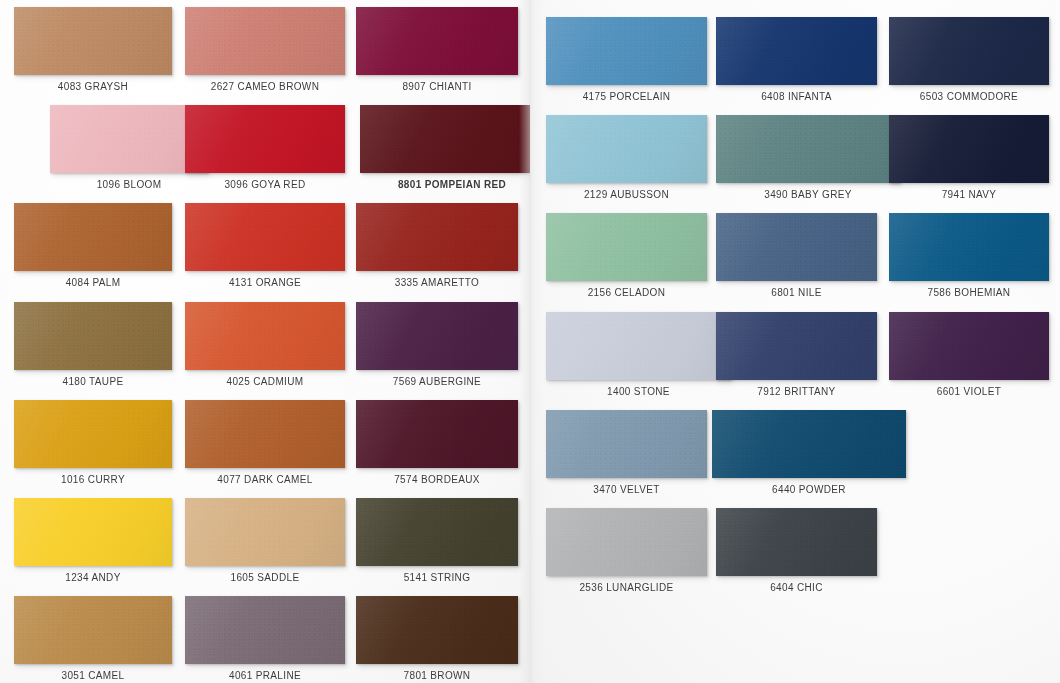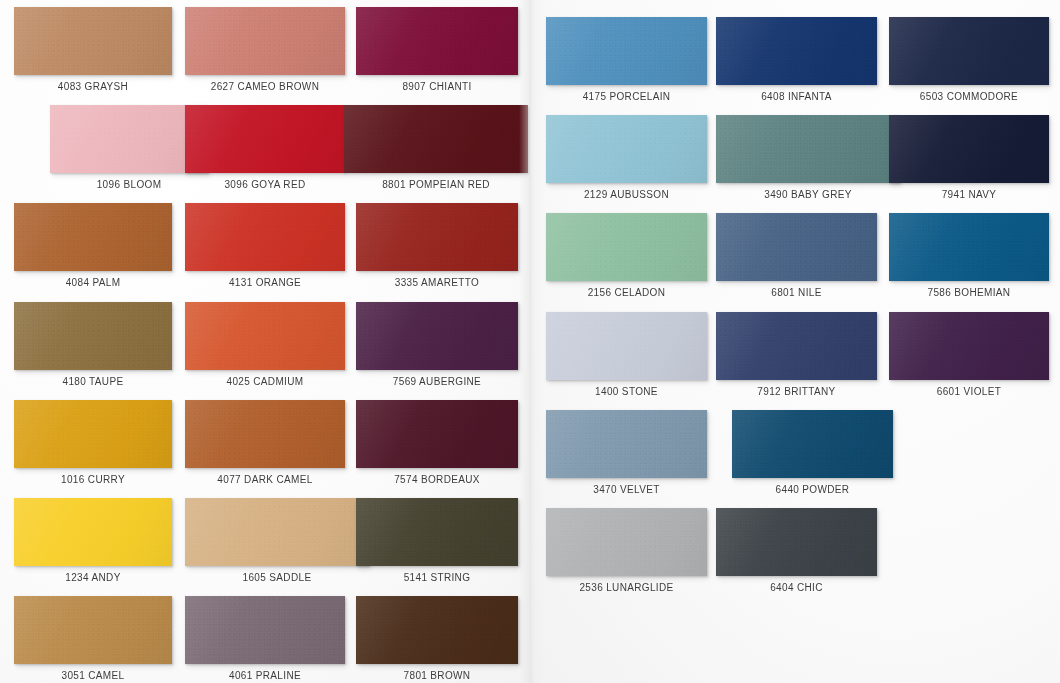--- a/index.html
+++ b/index.html
@@ -133,21 +133,21 @@
           <div class="label">8907 CHIANTI</div>
         </div>
         <div class="cell" style="left: 14px; top: 105.2px; width: 158px; height: 90px; margin-left: 36px;">
           <div class="swatch" title="1096 BLOOM" style="background: rgb(237, 183, 189);"></div>
           <div class="label">1096 BLOOM</div>
         </div>
         <div class="cell" style="left: 185px; top: 105.2px; width: 160px; height: 90px;">
           <div class="swatch" title="3096 GOYA RED" style="background: rgb(195, 21, 37);"></div>
           <div class="label">3096 GOYA RED</div>
         </div>
-        <div class="cell" style="left: 344px; top: 105.2px; width: 184px; height: 90px;">
+        <div class="cell" style="left: 360px; top: 105.2px; width: 184px; height: 90px; font-weight: bold;">
           <div class="swatch" title="8801 POMPEIAN RED" style="background: rgb(89, 19, 25);"></div>
           <div class="label">8801 POMPEIAN RED</div>
         </div>
         <div class="cell" style="left: 14px; top: 203.4px; width: 158px; height: 90px;">
           <div class="swatch" title="4084 PALM" style="background: rgb(172, 99, 48);"></div>
           <div class="label">4084 PALM</div>
         </div>
         <div class="cell" style="left: 185px; top: 203.4px; width: 160px; height: 90px;">
           <div class="swatch" title="4131 ORANGE" style="background: rgb(204, 50, 37);"></div>
           <div class="label">4131 ORANGE</div>
@@ -177,21 +177,21 @@
           <div class="label">4077 DARK CAMEL</div>
         </div>
         <div class="cell" style="left: 356px; top: 399.8px; width: 162px; height: 90px;">
           <div class="swatch" title="7574 BORDEAUX" style="background: rgb(78, 22, 40);"></div>
           <div class="label">7574 BORDEAUX</div>
         </div>
         <div class="cell" style="left: 14px; top: 498px; width: 158px; height: 90px;">
           <div class="swatch" title="1234 ANDY" style="background: rgb(248, 207, 42);"></div>
           <div class="label">1234 ANDY</div>
         </div>
-        <div class="cell" style="left: 185px; top: 498px; width: 160px; height: 90px; padding-left: 24px;">
+        <div class="cell" style="left: 185px; top: 498px; width: 160px; height: 90px;">
           <div class="swatch" title="1605 SADDLE" style="background: rgb(214, 177, 132);"></div>
           <div class="label">1605 SADDLE</div>
         </div>
         <div class="cell" style="left: 356px; top: 498px; width: 162px; height: 90px;">
           <div class="swatch" title="5141 STRING" style="background: rgb(69, 65, 47);"></div>
           <div class="label">5141 STRING</div>
         </div>
         <div class="cell" style="left: 14px; top: 596.2px; width: 158px; height: 90px;">
           <div class="swatch" title="3051 CAMEL" style="background: rgb(186, 139, 75);"></div>
           <div class="label">3051 CAMEL</div>
@@ -238,37 +238,37 @@
           <div class="label">2156 CELADON</div>
         </div>
         <div class="cell" style="left: 185px; top: 213.4px; width: 161px; height: 90px;">
           <div class="swatch" title="6801 NILE" style="background: rgb(71, 98, 133);"></div>
           <div class="label">6801 NILE</div>
         </div>
         <div class="cell" style="left: 358px; top: 213.4px; width: 160px; height: 90px;">
           <div class="swatch" title="7586 BOHEMIAN" style="background: rgb(11, 89, 135);"></div>
           <div class="label">7586 BOHEMIAN</div>
         </div>
-        <div class="cell" style="left: 15px; top: 311.6px; width: 161px; height: 90px;">
+        <div class="cell" style="left: 15px; top: 311.6px; width: 161px; height: 90px; padding-left: 24px;">
           <div class="swatch" title="1400 STONE" style="background: rgb(200, 205, 218);"></div>
           <div class="label">1400 STONE</div>
         </div>
         <div class="cell" style="left: 185px; top: 311.6px; width: 161px; height: 90px;">
           <div class="swatch" title="7912 BRITTANY" style="background: rgb(50, 64, 107);"></div>
           <div class="label">7912 BRITTANY</div>
         </div>
         <div class="cell" style="left: 358px; top: 311.6px; width: 160px; height: 90px;">
           <div class="swatch" title="6601 VIOLET" style="background: rgb(64, 32, 73);"></div>
           <div class="label">6601 VIOLET</div>
         </div>
         <div class="cell" style="left: 15px; top: 409.8px; width: 161px; height: 90px;">
           <div class="swatch" title="3470 VELVET" style="background: rgb(127, 153, 174);"></div>
           <div class="label">3470 VELVET</div>
         </div>
-        <div class="cell" style="left: 201px; top: 409.8px; width: 161px; height: 90px;">
+        <div class="cell" style="left: 181px; top: 409.8px; width: 194px; height: 90px;">
           <div class="swatch" title="6440 POWDER" style="background: rgb(15, 74, 110);"></div>
           <div class="label">6440 POWDER</div>
         </div>
         <div class="cell" style="left: 15px; top: 508px; width: 161px; height: 90px;">
           <div class="swatch" title="2536 LUNARGLIDE" style="background: rgb(176, 178, 179);"></div>
           <div class="label">2536 LUNARGLIDE</div>
         </div>
         <div class="cell" style="left: 185px; top: 508px; width: 161px; height: 90px;">
           <div class="swatch" title="6404 CHIC" style="background: rgb(60, 66, 71);"></div>
           <div class="label">6404 CHIC</div>

